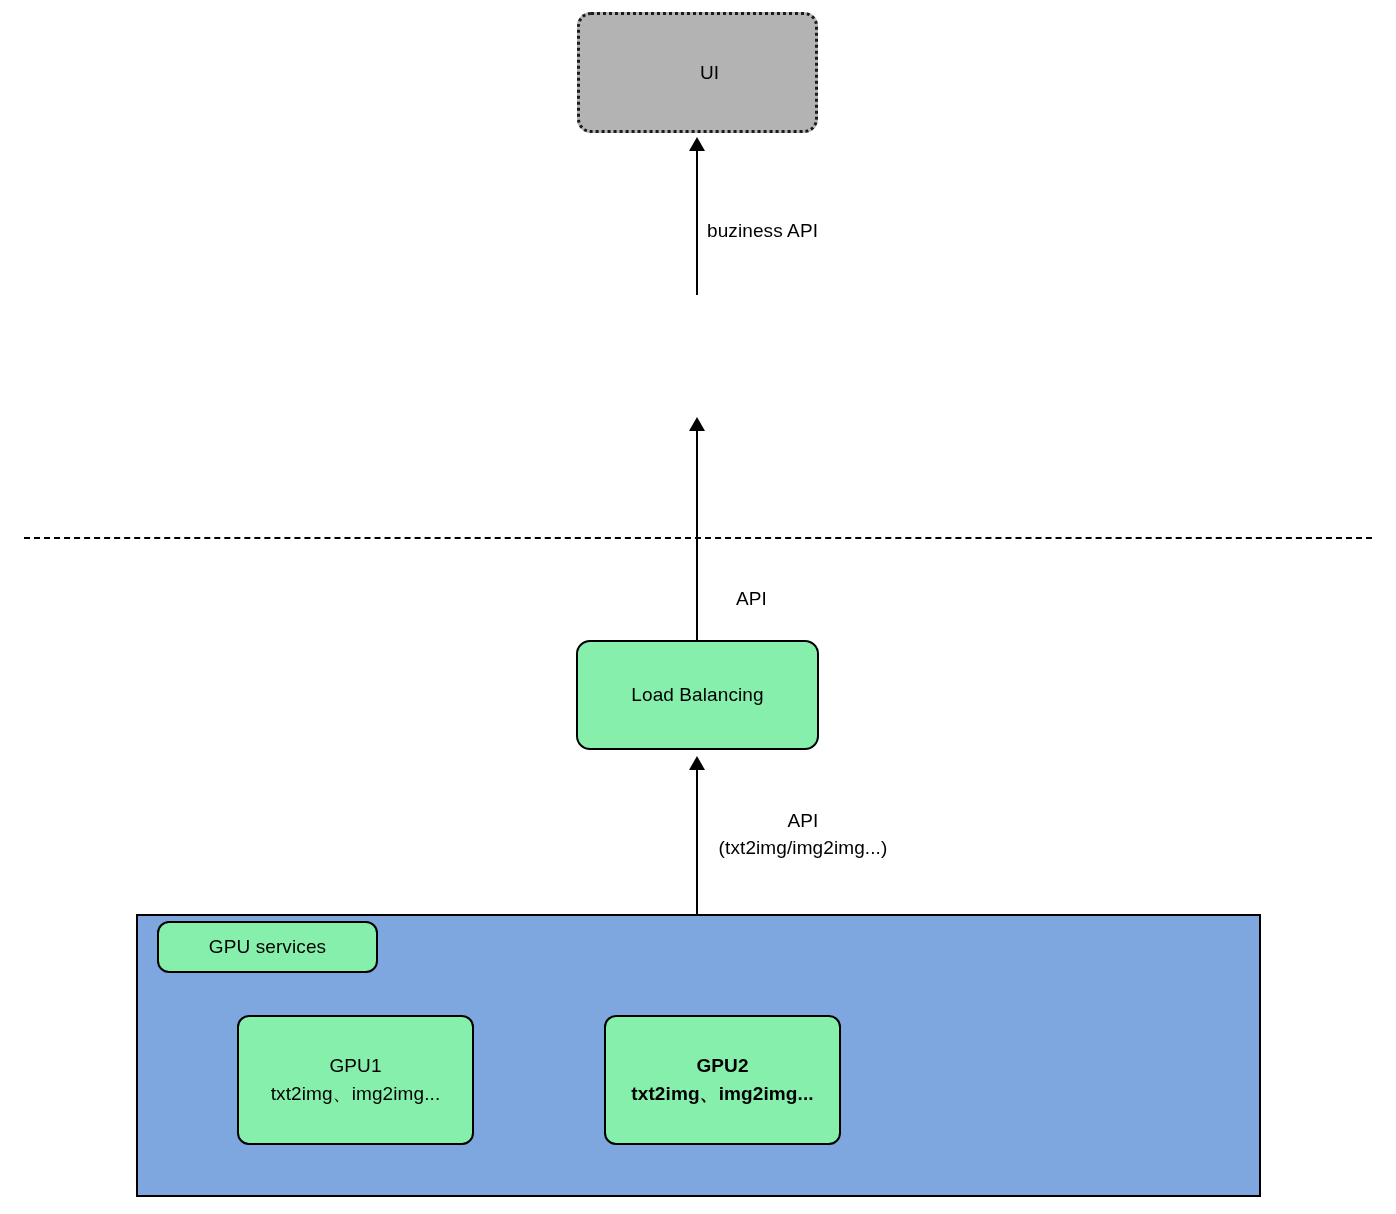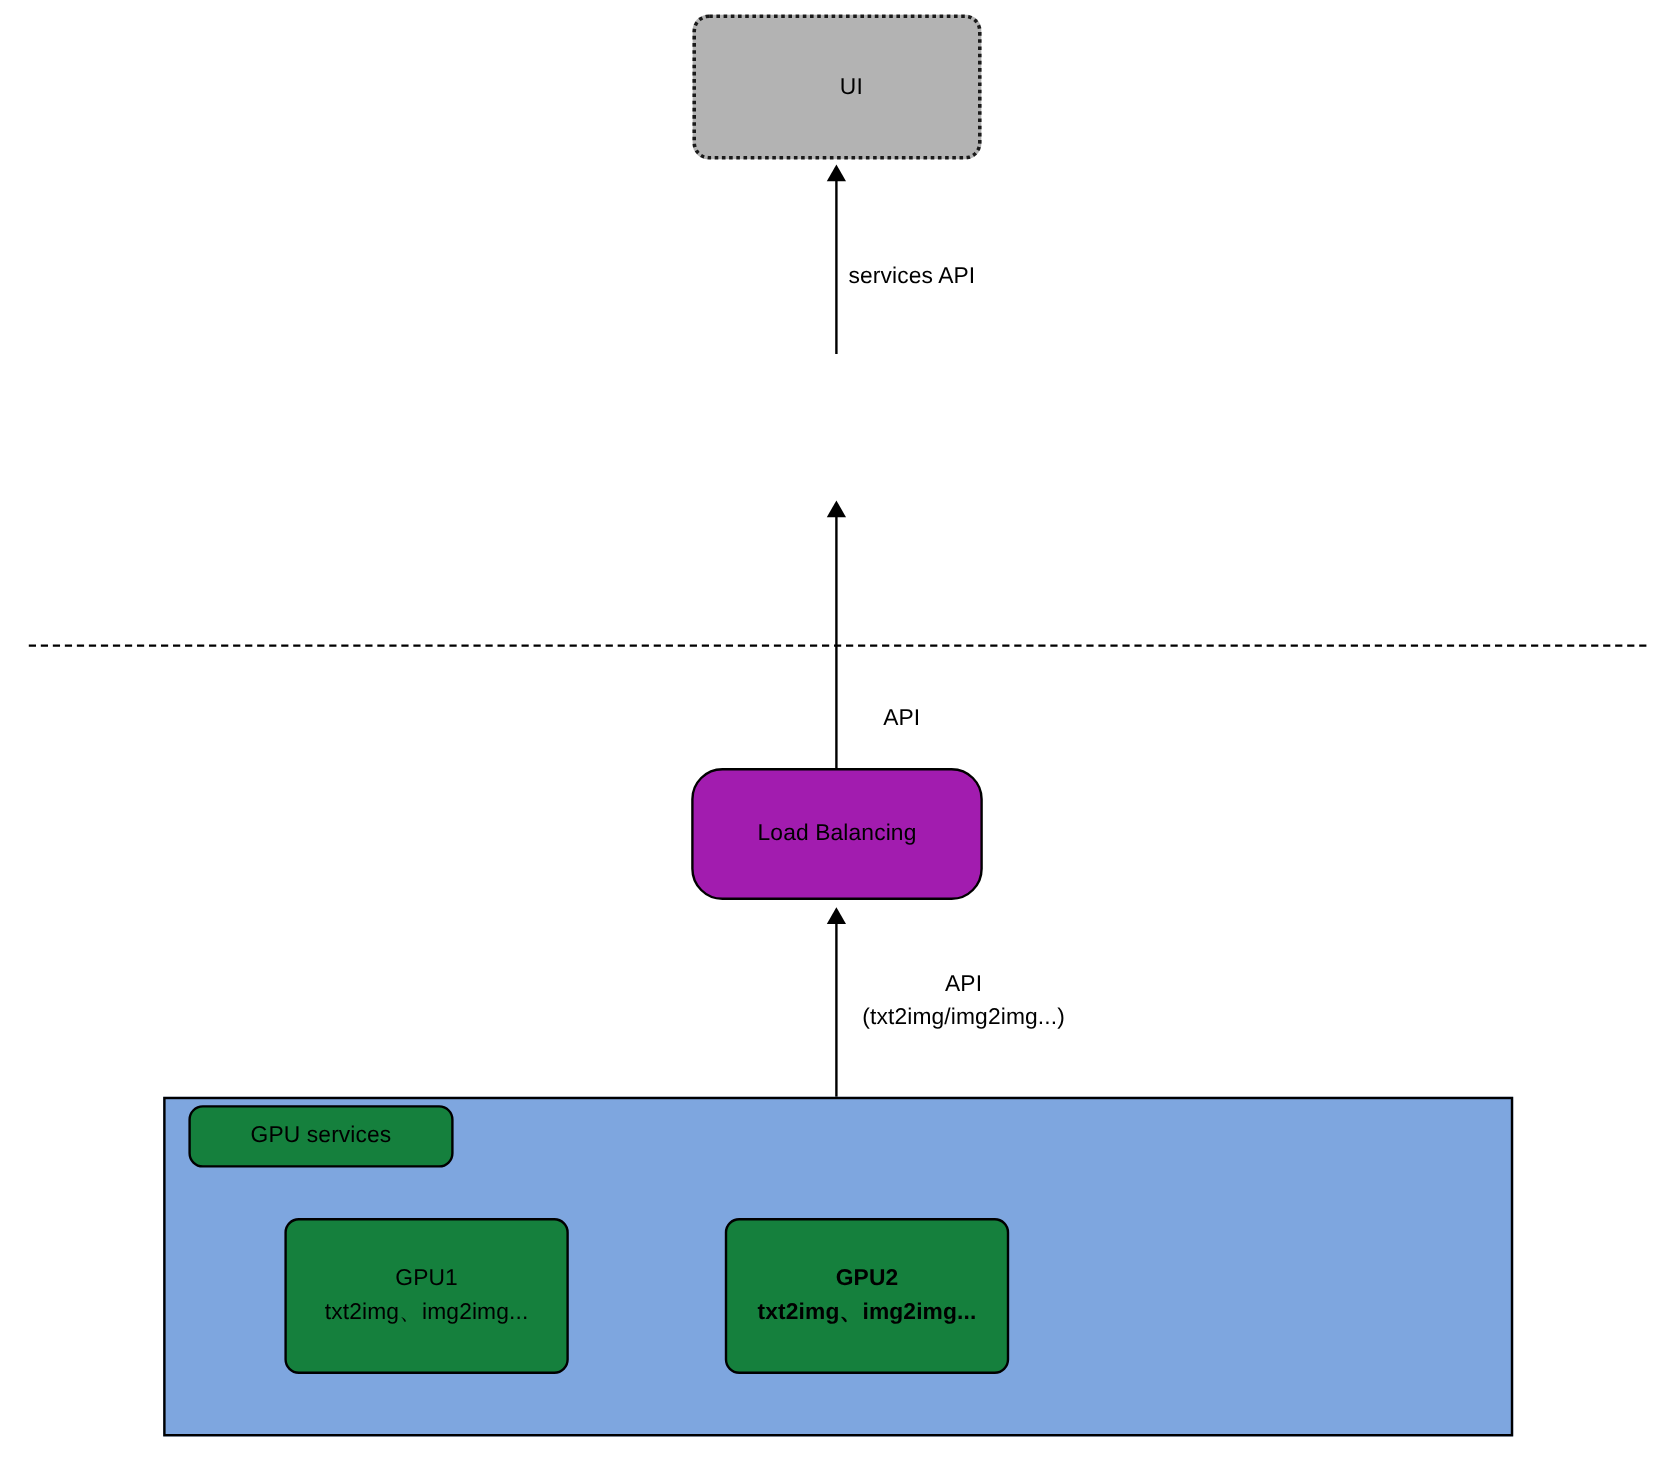--- a/index.html
+++ b/index.html
@@ -35,28 +35,28 @@
 
   
   .node-dotted {
     background: #b3b3b3;
     border: 3px dotted #1a1a1a;
     border-radius: 14px;
   }
 
   
   .node-blue {
-    background: #a21caf;
+    background: #86efac;
     border: 2px solid #000000;
-    border-radius: 26px;
+    border-radius: 14px;
   }
 
   
   .node-salmon {
-    background: #15803d;
+    background: #86efac;
     border: 2px solid #000000;
     border-radius: 12px;
   }
 
   
   .group-blue {
     position: absolute;
     box-sizing: border-box;
     background: #7ea6df;
     border: 2px solid #000000;
@@ -96,21 +96,21 @@
 </style>
 </head>
 <body>
 
 <div id="canvas">
 
   <div class="node node-dotted" style="left:577px; top:12px; width:241px; height:121px;padding-left:24px;">UI</div>
 
   <div class="edge-line" style="left:696px; top:146px; height:149px;"></div>
   <div class="arrowhead" style="left:689px; top:137px;"></div>
-  <div class="edge-label" style="left:707px; top:218px;">services API</div>
+  <div class="edge-label" style="left:707px; top:218px;">buziness API</div>
 
 
   <div class="edge-line" style="left:696px; top:427px; height:213px;"></div>
   <div class="arrowhead" style="left:689px; top:417px;"></div>
   <div class="edge-label" style="left:736px; top:586px;">API</div>
 
   <div class="separator" style="left:24px; top:537px; width:1348px;"></div>
 
   <div class="node node-blue" style="left:576px; top:640px; width:243px; height:110px;">Load Balancing</div>
 

